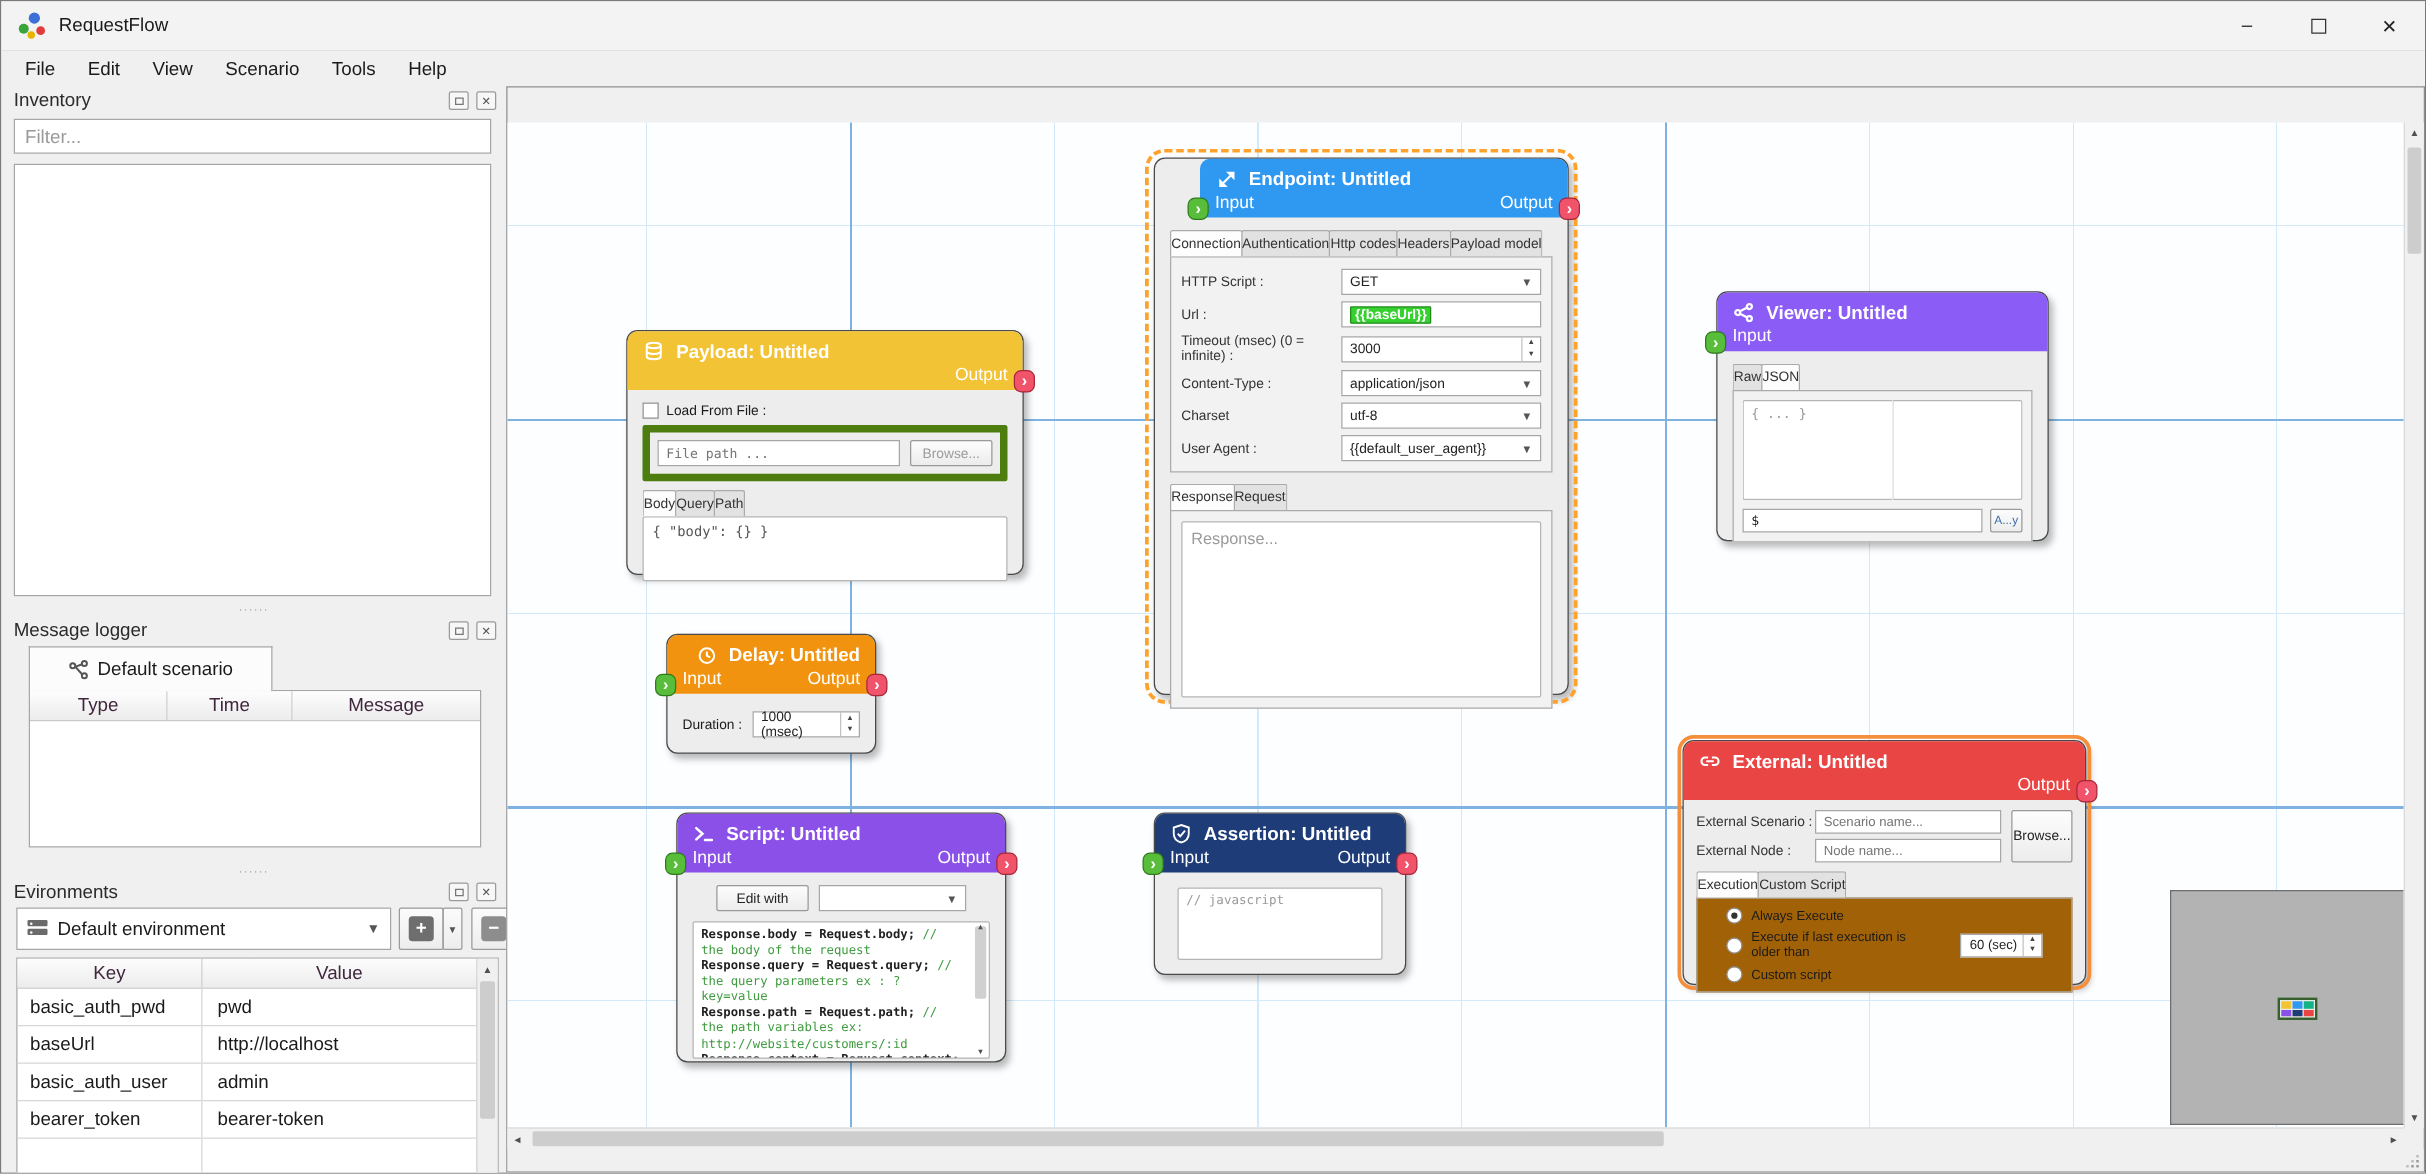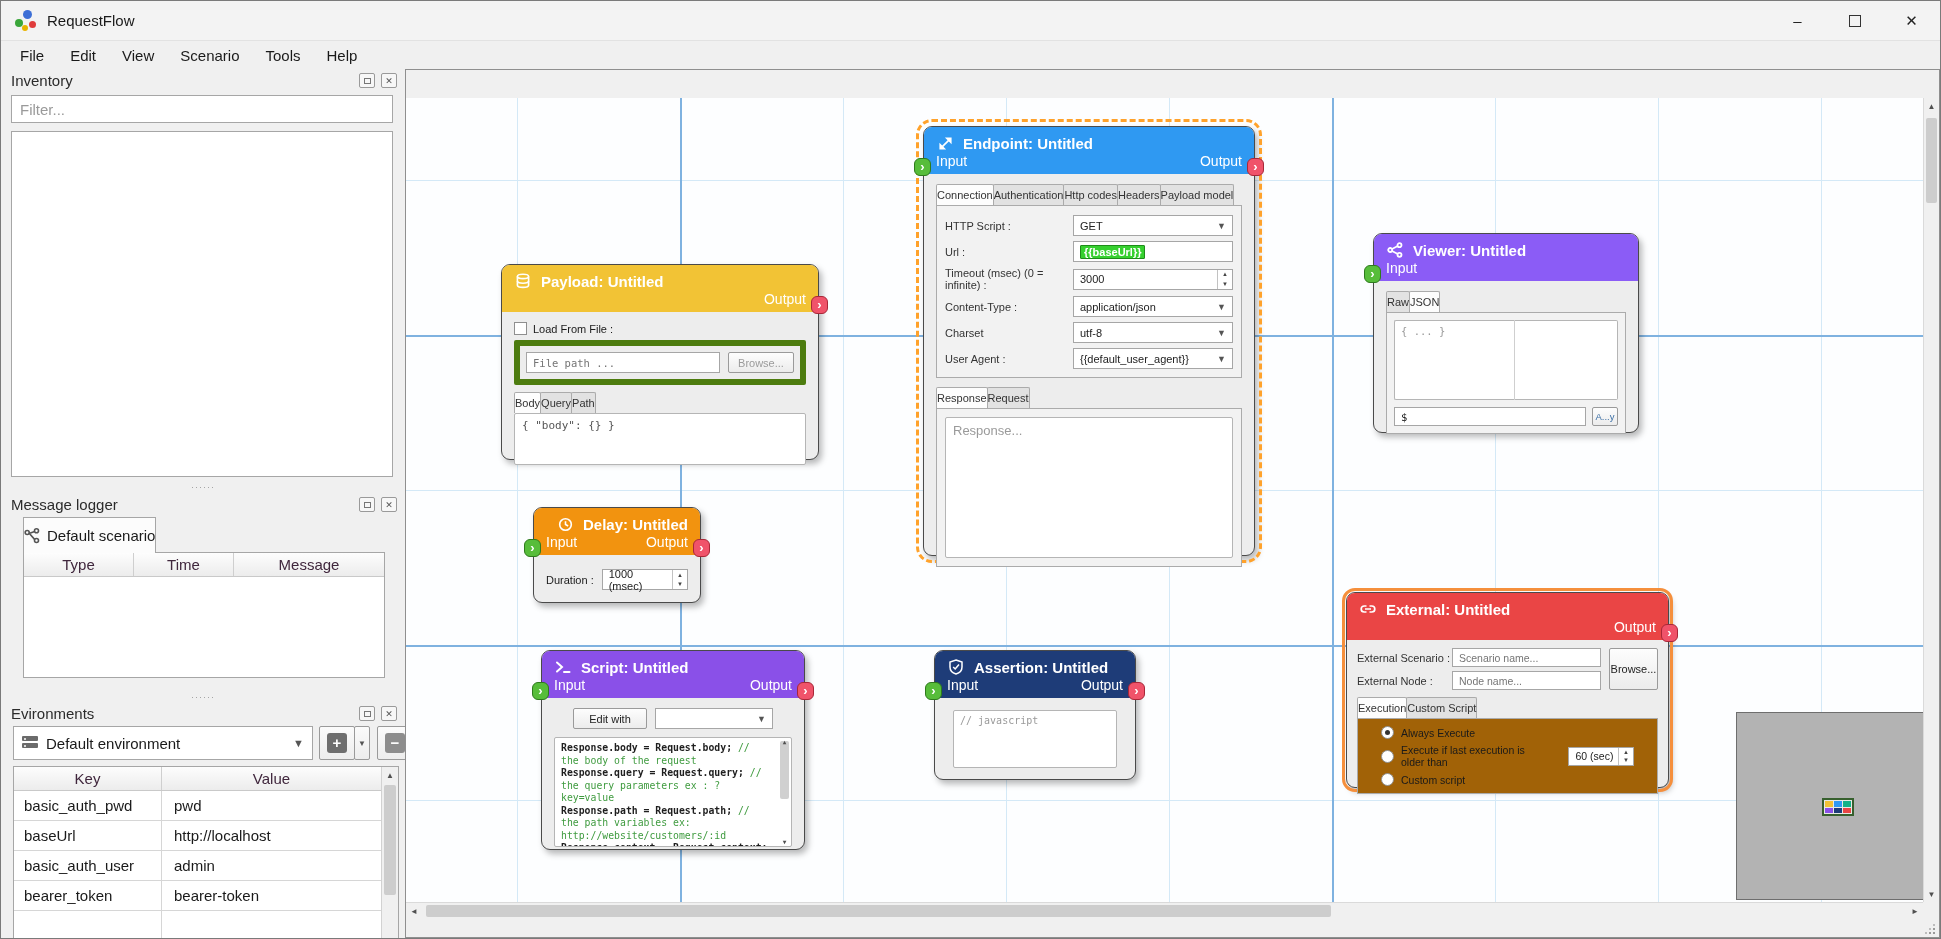--- a/index.html
+++ b/index.html
@@ -31,21 +31,21 @@
   .panel-btns { margin-left:auto; display:flex; gap:6px; }
   .mini-btn { width:16px; height:15px; border:1px solid #9a9a9a; background:#f7f7f7; display:flex; align-items:center; justify-content:center; font-size:9px; color:#555; border-radius:2px; }
   .float-glyph { width:7px; height:6px; border:1px solid #777; }
   .textfield { background:#fff; border:1px solid #a6a6a6; font-size:15px; padding:0 8px; color:#222; font-family:"Liberation Sans",sans-serif; }
   .textfield::placeholder { color:#9a9a9a; }
   #inv-filter { position:absolute; left:10px; right:12px; top:26px; height:28px; width:382px; }
   #inv-list { position:absolute; left:10px; right:12px; top:62px; height:346px; background:#fff; border:1px solid #a6a6a6; }
   .splitter { position:absolute; left:0; right:0; height:12px; display:flex; align-items:center; justify-content:center; }
   .splitter span { color:#9a9a9a; font-size:9px; letter-spacing:1px; }
   
-  .log-tab { position:absolute; left:22px; display:inline-flex; align-items:center; gap:7px; height:36px; padding:0 0; background:#fcfcfc; border:1px solid #a6a6a6; border-bottom:none; font-size:15px; z-index:2; }
+  .log-tab { position:absolute; left:22px; display:inline-flex; align-items:center; gap:7px; height:36px; padding:0 31px; background:#fcfcfc; border:1px solid #a6a6a6; border-bottom:none; font-size:15px; z-index:2; }
   .log-table { position:absolute; left:22px; right:20px; background:#fff; border:1px solid #a6a6a6; }
   .tbl-head { display:flex; background:linear-gradient(#fdfdfd,#ececec); border-bottom:1px solid #c9c9c9; }
   .tbl-head .th { font-size:15px; color:#40273d; text-align:center; padding:3px 0; border-right:1px solid #cfcfcf; }
   .tbl-head .th:last-child { border-right:none; }
   
   .env-select { position:absolute; left:12px; top:24px; width:300px; height:34px; background:#fff; border:1px solid #a6a6a6; display:flex; align-items:center; gap:8px; padding:0 8px; font-size:15px; }
   .dd-arrow { margin-left:auto; color:#555; font-size:11px; }
   .server-icon { display:inline-block; width:16px; height:14px; }
   .server-icon i { display:block; height:5px; background:#6b6b6b; border-radius:1px; margin-bottom:2px; position:relative; }
   .server-icon i::after { content:""; position:absolute; left:2px; top:1.5px; width:2px; height:2px; background:#fff; border-radius:50%; }
@@ -308,21 +308,21 @@
           <div class="tabs">
             <span class="tab active">Body</span>
             <span class="tab">Query</span>
             <span class="tab">Path</span>
           </div>
           <div class="tab-panel code-box mono" style="height:52px;font-size:11px;color:#555;padding:5px 7px;">{ "body": {} }</div>
         </div>
       </div>
 
       <div class="node" style="left:517px;top:28px;width:332px;height:430px;outline:3px dashed #ffa22b;outline-offset:4px;">
-        <div class="node-header" style="background: rgb(47, 153, 242);">
+        <div class="node-header" style="background: rgb(47, 153, 242); margin-left: 36px;">
           <div class="nh-top">
             <span class="node-icon">
                 <svg width="15" height="15" viewBox="0 0 16 16">
                   <g stroke="#fff" stroke-width="1.8" fill="#fff">
                     <path d="M3 13 L13 3" fill="none"></path>
                     <path d="M9.5 2.4 h4.1 v4.1 z"></path>
                     <path d="M2.4 9.5 v4.1 h4.1 z"></path>
                   </g>
                 </svg>
               </span>
@@ -503,21 +503,21 @@
             <span class="sb-btn" style="right:1px;top:-1px;width:11px;height:9px;font-size:6px;background:transparent;">▲</span>
             <span class="sb-btn" style="right:1px;bottom:0;width:11px;height:9px;font-size:6px;background:transparent;">▼</span>
           <div><span class="code">Response.body = Request.body; </span><span class="comment">// the body of the request</span></div>
               <div><span class="code">Response.query = Request.query; </span><span class="comment">// the query parameters ex : ?key=value</span></div>
               <div><span class="code">Response.path = Request.path; </span><span class="comment">// the path variables ex: http://website/customers/:id</span></div>
               <div><span class="code">Response.context = Request.context; </span></div>
             </div>
         </div>
       </div>
 
-      <div class="node" style="left:528px;top:552px;width:202px;height:130px;">
+      <div class="node" style="left:517px;top:552px;width:202px;height:130px;">
         <div class="node-header" style="background: rgb(30, 60, 120);">
           <div class="nh-top">
             <span class="node-icon">
                 <svg width="16" height="16" viewBox="0 0 16 16">
                   <path d="M8 1 L14 3 V8 C14 11.5 11.5 14 8 15 C4.5 14 2 11.5 2 8 V3 Z" fill="none" stroke="#fff" stroke-width="1.5"></path>
                   <path d="M5.2 8 L7.2 10 L11 5.5" fill="none" stroke="#fff" stroke-width="1.5"></path>
                 </svg>
               </span>
             <span>Assertion: Untitled</span>
           </div>
@@ -569,21 +569,21 @@
             <span class="tab">Custom Script</span>
           </div>
           <div class="tab-panel" style="padding:7px 23px;background:#a16207;">
             <div style="display:flex;align-items:center;gap:7px;margin-bottom:5px;">
               <span class="radio sel"></span>
               <span style="font-size:10.5px;">Always Execute</span>
             </div>
             <div style="display:flex;align-items:center;gap:7px;margin-bottom:5px;">
               <span class="radio"></span>
               <span style="font-size:10.5px;">Execute if last execution is older than</span>
-              <span class="ctl spin" style="width:72px;height:19px;justify-content:flex-start;padding-right:19px;font-size:10.5px;margin-left:12px;">
+              <span class="ctl spin" style="width:72px;height:19px;justify-content:center;padding-right:19px;font-size:10.5px;margin-left:12px;">
                 <span>60 (sec)</span>
                 <span class="arrows">
                     <i>▲</i>
                     <i>▼</i>
                   </span>
               </span>
             </div>
             <div style="display:flex;align-items:center;gap:7px;">
               <span class="radio"></span>
               <span style="font-size:10.5px;">Custom script</span>

